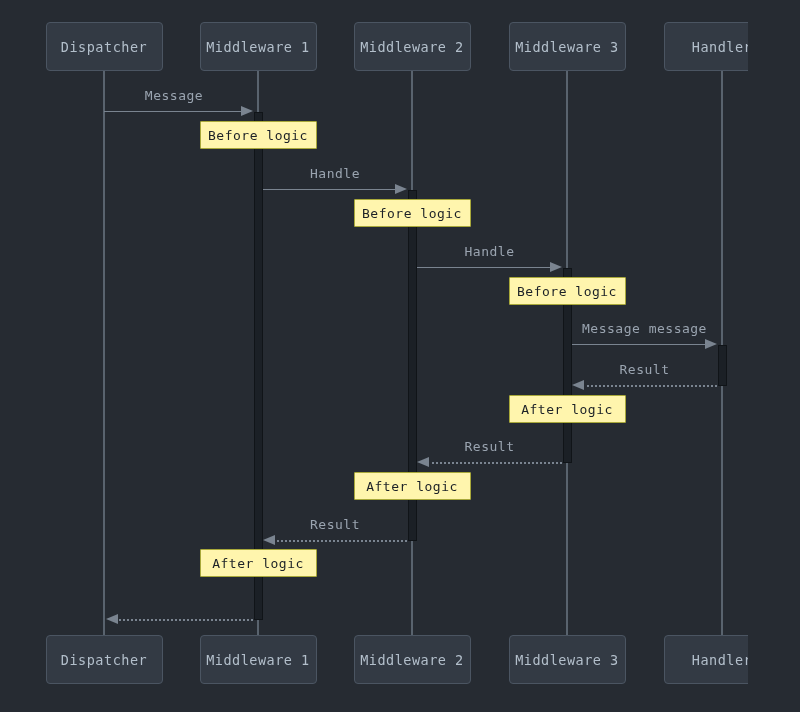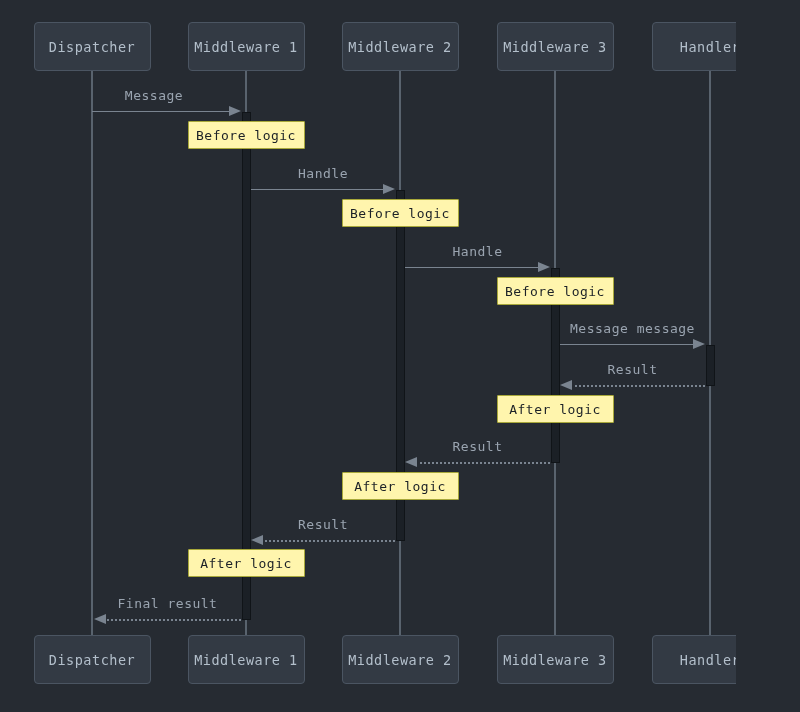--- a/index.html
+++ b/index.html
@@ -16,20 +16,21 @@
     --activation-fill:#1b2026;
     --activation-border:#101418;
   }
   html,body{margin:0;padding:0;background:var(--bg);}
   #stage{
     position:relative;
     width:736px;height:712px;
     background:var(--bg);
     overflow:hidden;
     font-family:"DejaVu Sans Mono","Liberation Mono",monospace;
+    margin-left:12px;
   }
   .lifeline{
     position:absolute;
     width:1.5px;
     background:var(--lifeline);
   }
   .actor-box{
     position:absolute;
     box-sizing:border-box;
     background:var(--box-fill);
@@ -121,41 +122,40 @@
     </div>
     <div class="actor-box" style="left: 651.5px; top: 635px; width: 117px; height: 49px;">
       <span>Handler</span>
     </div>
     <div class="activation" style="left: 241.5px; top: 112px; height: 508px;"></div>
     <div class="activation" style="left: 395.5px; top: 190px; height: 351px;"></div>
     <div class="activation" style="left: 550.5px; top: 268px; height: 195px;"></div>
     <div class="activation" style="left: 705.5px; top: 345px; height: 41px;"></div>
     <div class="msg-line solid" style="left: 92px; top: 111px; width: 139px;"></div>
     <div class="arrow-head right" style="left: 229px; top: 106px;"></div>
-    <div class="msg-label" style="left: 54px; top: 88px;">Message</div>
+    <div class="msg-label" style="left: 62px; top: 88px;">Message</div>
     <div class="msg-line solid" style="left: 251px; top: 189px; width: 134px;"></div>
     <div class="arrow-head right" style="left: 383px; top: 184px;"></div>
     <div class="msg-label" style="left: 223px; top: 166px;">Handle</div>
     <div class="msg-line solid" style="left: 405px; top: 267px; width: 135px;"></div>
     <div class="arrow-head right" style="left: 538px; top: 262px;"></div>
     <div class="msg-label" style="left: 377.5px; top: 244px;">Handle</div>
     <div class="msg-line solid" style="left: 560px; top: 344px; width: 135px;"></div>
     <div class="arrow-head right" style="left: 693px; top: 339px;"></div>
     <div class="msg-label" style="left: 532.5px; top: 321px;">Message message</div>
     <div class="msg-line dashed" style="left: 570px; top: 385px; width: 135px;"></div>
     <div class="arrow-head left" style="left: 560px; top: 380px;"></div>
     <div class="msg-label" style="left: 532.5px; top: 362px;">Result</div>
     <div class="msg-line dashed" style="left: 415px; top: 462px; width: 135px;"></div>
     <div class="arrow-head left" style="left: 405px; top: 457px;"></div>
     <div class="msg-label" style="left: 377.5px; top: 439px;">Result</div>
     <div class="msg-line dashed" style="left: 261px; top: 540px; width: 134px;"></div>
     <div class="arrow-head left" style="left: 251px; top: 535px;"></div>
     <div class="msg-label" style="left: 223px; top: 517px;">Result</div>
     <div class="msg-line dashed" style="left: 104px; top: 619px; width: 137px;"></div>
     <div class="arrow-head left" style="left: 94px; top: 614px;"></div>
-    <div class="msg-label" style="left: 67.5px; top: 596px;">Final result</div>
     <div class="note" style="left: 187.5px; top: 121px; width: 117px;">Before logic</div>
     <div class="note" style="left: 341.5px; top: 199px; width: 117px;">Before logic</div>
     <div class="note" style="left: 496.5px; top: 277px; width: 117px;">Before logic</div>
     <div class="note" style="left: 496.5px; top: 395px; width: 117px;">After logic</div>
     <div class="note" style="left: 341.5px; top: 472px; width: 117px;">After logic</div>
     <div class="note" style="left: 187.5px; top: 549px; width: 117px;">After logic</div>
   </div>
 
 </body></html>

